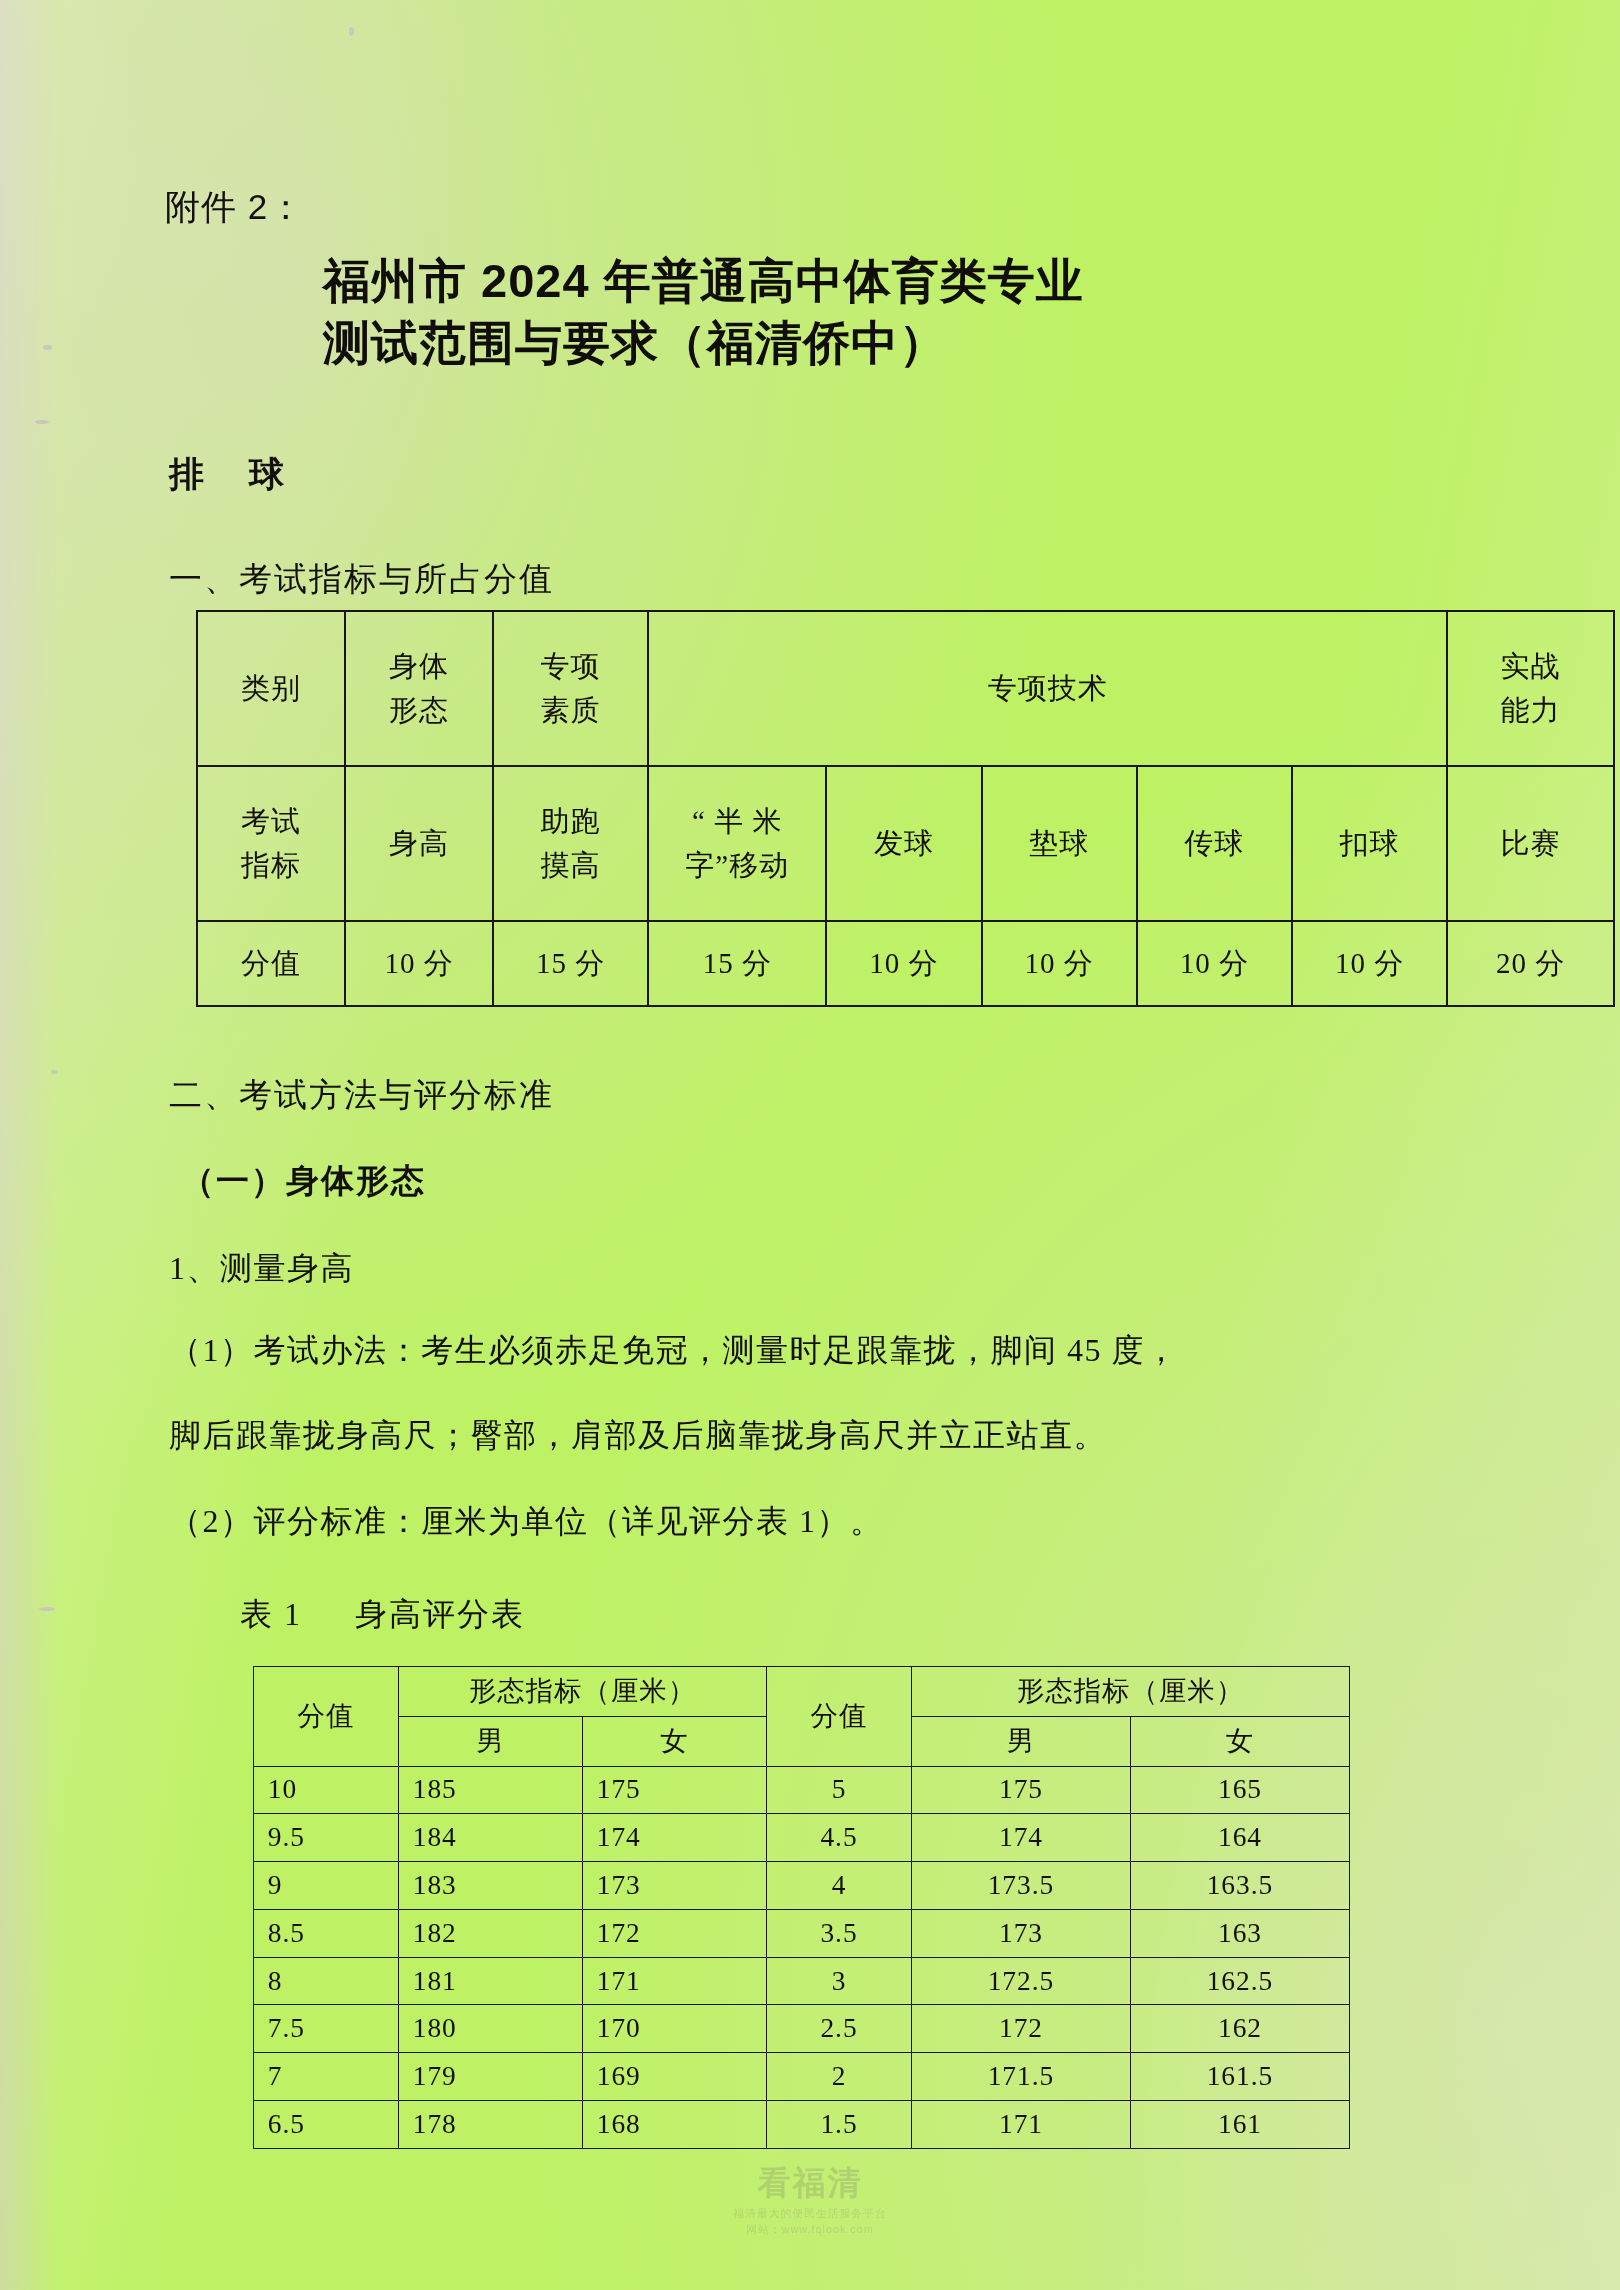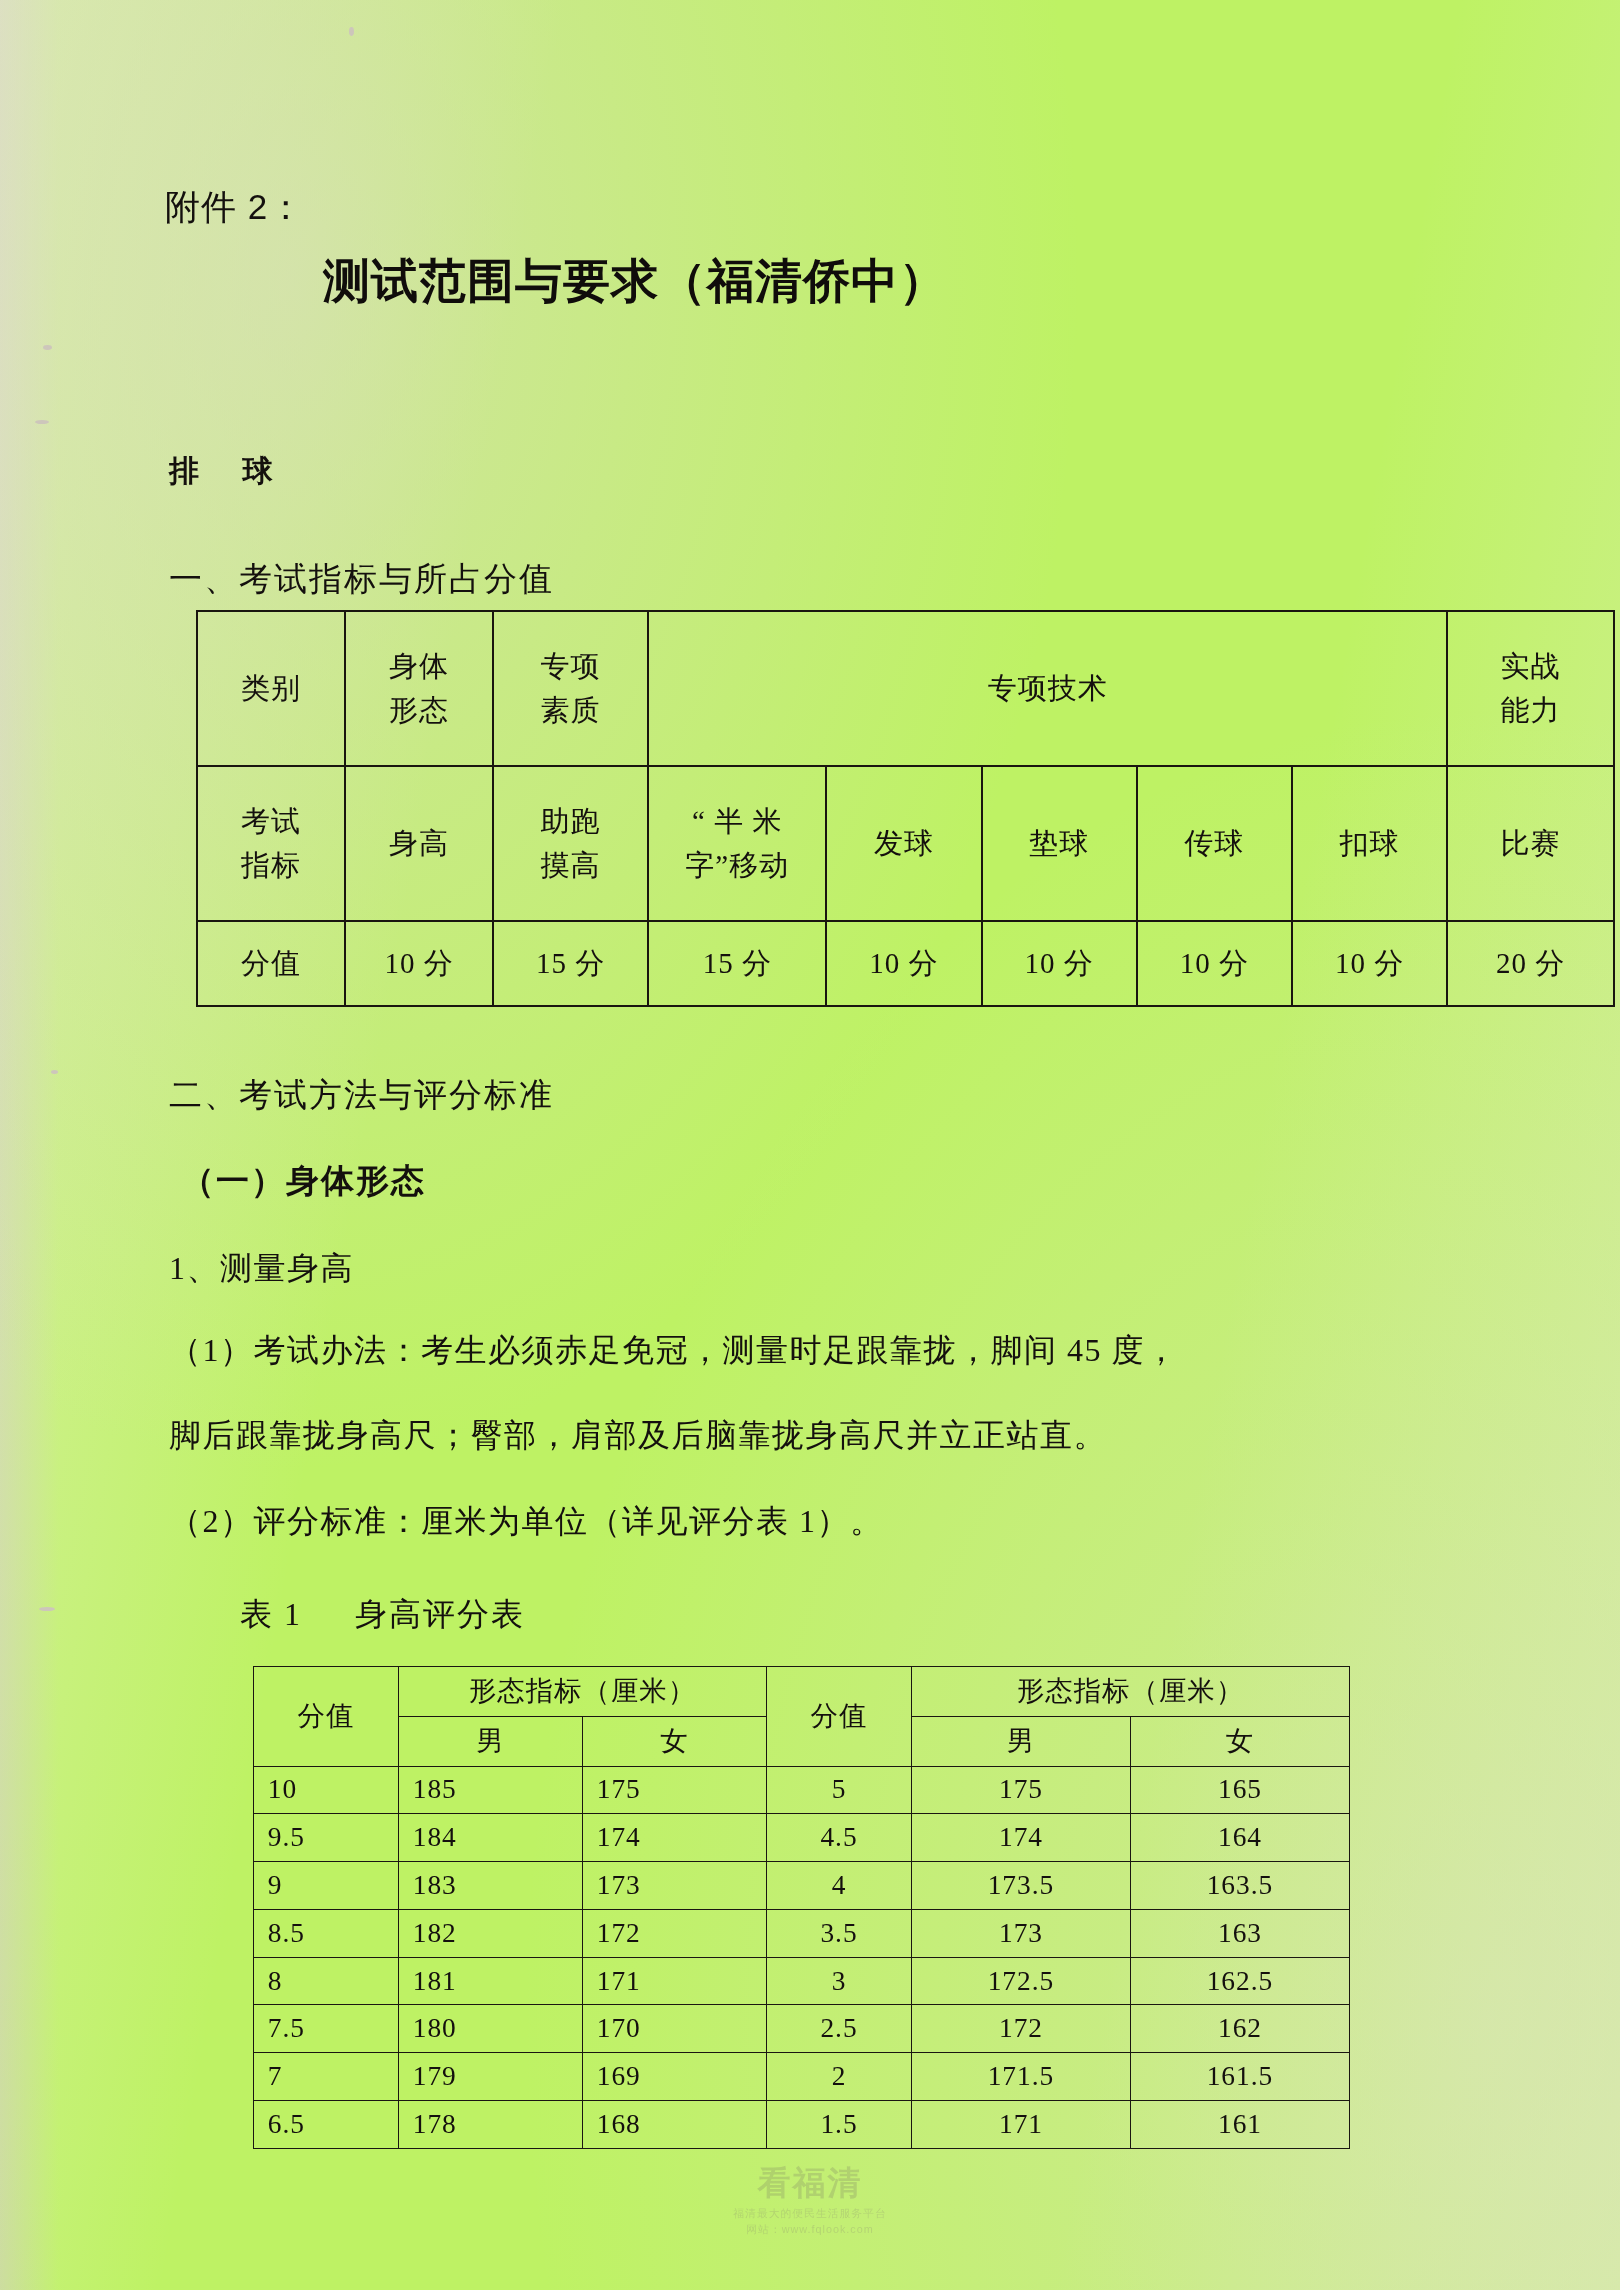--- a/index.html
+++ b/index.html
@@ -67,21 +67,21 @@
     line-height: 1.32;
     letter-spacing: 1px;
     color: #100d0b;
   }
   .doc-title .t2 { display: block; }
 
   .sport-name {
     position: absolute;
     left: 169px;
     top: 451px;
-    font-size: 30px;
+    font-size: 35px;
     font-weight: bold;
     letter-spacing: 17.6px;
     font-family: "Liberation Sans", "DejaVu Sans", sans-serif;
   }
 
   .h-sec {
     position: absolute;
     font-size: 33px;
     letter-spacing: 2px;
     font-family: "Liberation Serif", "DejaVu Serif", serif;
@@ -202,20 +202,21 @@
   <div class="speck" style="left:35px;  top:420px;  width:13.7px; height:3.9px;"></div>
   <div class="speck" style="left:51px;  top:1070px; width:6.9px;  height:3.9px;"></div>
   <div class="speck" style="left:39px;  top:1607px; width:15.7px; height:3.9px;"></div>
   <div class="speck" style="left:349px; top:27.4px;   width:4.9px;  height:8.8px;"></div>
 
   <div class="content">
 
     <div class="attach-label">附件 2：</div>
 
     <div class="doc-title">
+      <span class="t1">福州市 2024 年普通高中体育类专业</span>
       <span class="t2">测试范围与要求（福清侨中）</span>
     </div>
 
     <div class="sport-name">排 球</div>
 
     <div class="h-sec" style="left:169px; top:557px;">一、考试指标与所占分值</div>
 
     <table class="tbl-main">
       <colgroup>
         <col style="width:103px">

